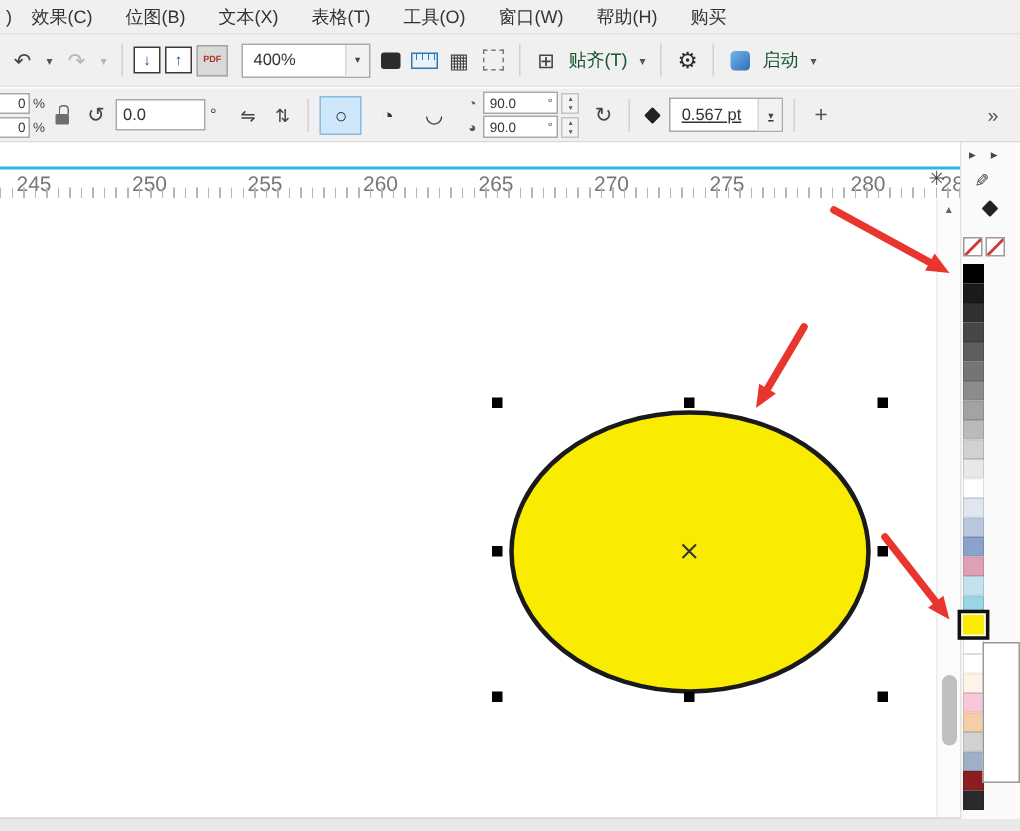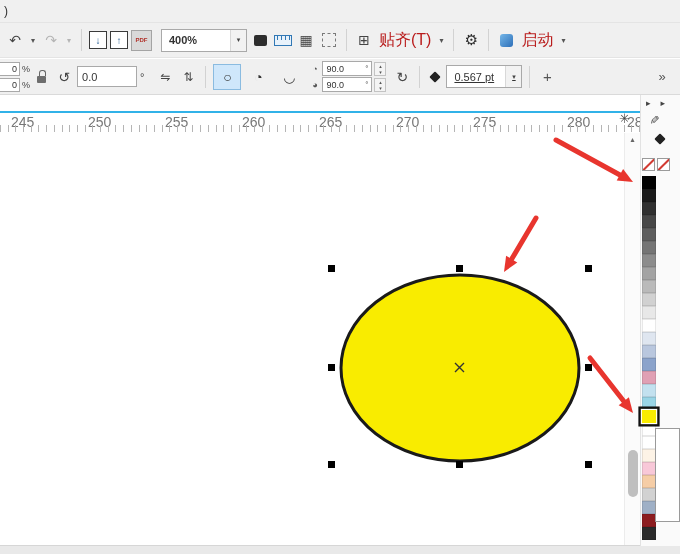--- a/index.html
+++ b/index.html
@@ -15,21 +15,21 @@
   .menu-item{padding:3px 11px;cursor:default;white-space:nowrap;}
 
   .toolbar{position:absolute;top:22px;left:0;right:0;height:36px;background:#f0f0f0;
            border-top:1px solid #e4e4e4;border-bottom:1px solid #e4e4e4;
            display:flex;align-items:center;padding:0 5px;gap:3px;box-sizing:border-box;}
   .propbar{position:absolute;top:59px;left:0;right:0;height:36px;background:#f0f0f0;
            border-bottom:1px solid #dadada;display:flex;align-items:center;padding:0 2px;gap:3px;box-sizing:border-box;}
   .tb-btn{min-width:20px;height:22px;display:flex;align-items:center;justify-content:center;
           font-size:14px;color:#444;}
   .tb-btn.small{font-size:12px;}
-  .tb-label{font-size:16px;color:#b91c1c;padding:0 2px;}
+  .tb-label{font-size:12px;color:#14532d;padding:0 2px;}
   .caret{font-size:8px;color:#555;width:10px;text-align:center;}
   .disabled{color:#b5b5b5 !important;}
   .sep{width:1px;height:22px;background:#d2d2d2;margin:0 4px;flex:none;}
   .flex-spacer{flex:1;}
 
   .combo{display:flex;align-items:stretch;background:#fff;border:1px solid #a9a9a9;height:21px;flex:none;}
   .combo .val{display:flex;align-items:center;padding:0 7px;font-size:11px;min-width:44px;}
   .combo .drop{width:15px;display:flex;align-items:center;justify-content:center;font-size:7px;
                color:#444;border-left:1px solid #d8d8d8;background:#f2f2f2;}
 
@@ -108,33 +108,43 @@
   
   .overlay{position:absolute;left:0;top:0;width:680px;height:554px;z-index:50;pointer-events:none;}
 </style>
 </head>
 <body>
 
 <div class="app">
 
   <div class="menubar">
     <span class="menu-partial">)</span>
+    <div class="menu-items">
+        <div class="menu-item">效果(C)</div>
+        <div class="menu-item">位图(B)</div>
+        <div class="menu-item">文本(X)</div>
+        <div class="menu-item">表格(T)</div>
+        <div class="menu-item">工具(O)</div>
+        <div class="menu-item">窗口(W)</div>
+        <div class="menu-item">帮助(H)</div>
+        <div class="menu-item">购买</div>
+      </div>
   </div>
 
   <div class="toolbar">
     <span class="tb-btn">↶</span>
     <span class="caret">▾</span>
     <span class="tb-btn disabled">↷</span>
     <span class="caret disabled">▾</span>
     <span class="sep"></span>
     <span class="io-icon">↓</span>
     <span class="io-icon">↑</span>
     <span class="pdf-icon">PDF</span>
     <div class="combo" style="margin-left:6px;width:84px;">
-      <span class="val" style="flex:1;font-weight:bold;">400%</span>
+      <span class="val" style="flex:1;">400%</span>
       <span class="drop">▾</span>
     </div>
     <span class="tb-btn">
         <span class="fs-icon"></span>
       </span>
     <span class="tb-btn">
         <span class="ruler-icon"></span>
       </span>
     <span class="tb-btn">▦</span>
     <span class="tb-btn">

